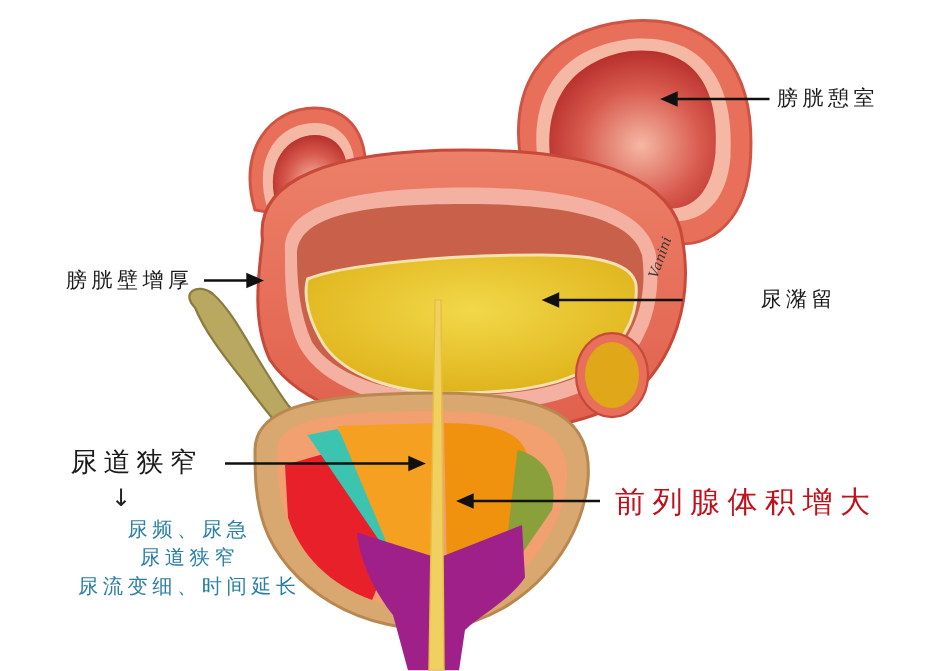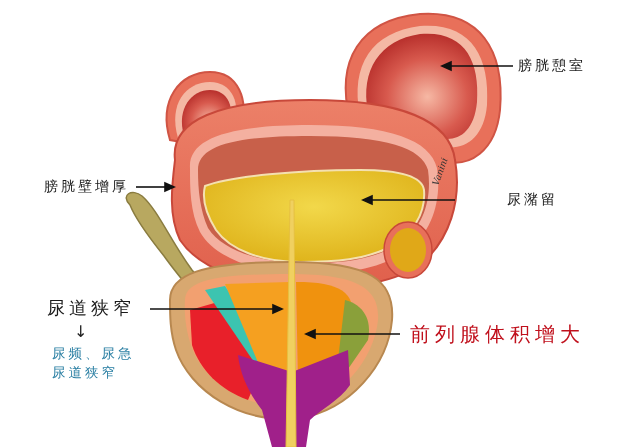--- a/index.html
+++ b/index.html
@@ -3,21 +3,21 @@
 <meta charset="utf-8">
 <style>
   html,body{margin:0;padding:0;background:#ffffff;}
   body{width:620px;height:447px;position:relative;overflow:hidden;font-family:"DejaVu Sans","Liberation Sans",sans-serif;}
   #art{position:absolute;left:0;top:0;width:620px;height:447px;}
   .label{position:absolute;white-space:nowrap;color:#1a1a1a;letter-spacing:3px;}
   .l-small{font-size:14px;}
   .l-mid{font-size:18px;letter-spacing:4px;}
   .l-red{font-size:20px;font-weight:normal;color:#c0101c;letter-spacing:5px;}
   .symptoms{position:absolute;left:52px;top:344px;color:#2a7fa3;font-size:13.5px;line-height:19px;letter-spacing:3px;font-family:"DejaVu Serif","Liberation Serif",serif;}
-  .symptoms div{white-space:nowrap;}
+  .symptoms div{white-space:nowrap;text-align:center;}
   .down-arrow{position:absolute;left:74px;top:322px;font-size:16px;color:#222;}
 </style>
 </head>
 <body>
 
 <svg id="art" viewBox="0 0 620 447" xmlns="http://www.w3.org/2000/svg">
   <defs>
     <radialGradient id="divGrad" cx="0.55" cy="0.6" r="0.6">
       <stop offset="0" stop-color="#f6b8a4"></stop>
       <stop offset="0.6" stop-color="#d85a4e"></stop>
@@ -95,13 +95,14 @@
 <div class="label l-small" style="left:518px;top:57px;">膀胱憩室</div>
 <div class="label l-small" style="left:44px;top:178px;">膀胱壁增厚</div>
 <div class="label l-small" style="left:459px;top:191px;margin-left:48px;">尿潴留</div>
 <div class="label l-mid" style="left:47px;top:296px;">尿道狭窄</div>
 <div class="down-arrow">↓</div>
 <div class="label l-red" style="left:410px;top:321px;">前列腺体积增大</div>
 
 <div class="symptoms">
   <div>尿频、尿急</div>
   <div>尿道狭窄</div>
+  <div>尿流变细、时间延长</div>
 </div>
 
 </body></html>

